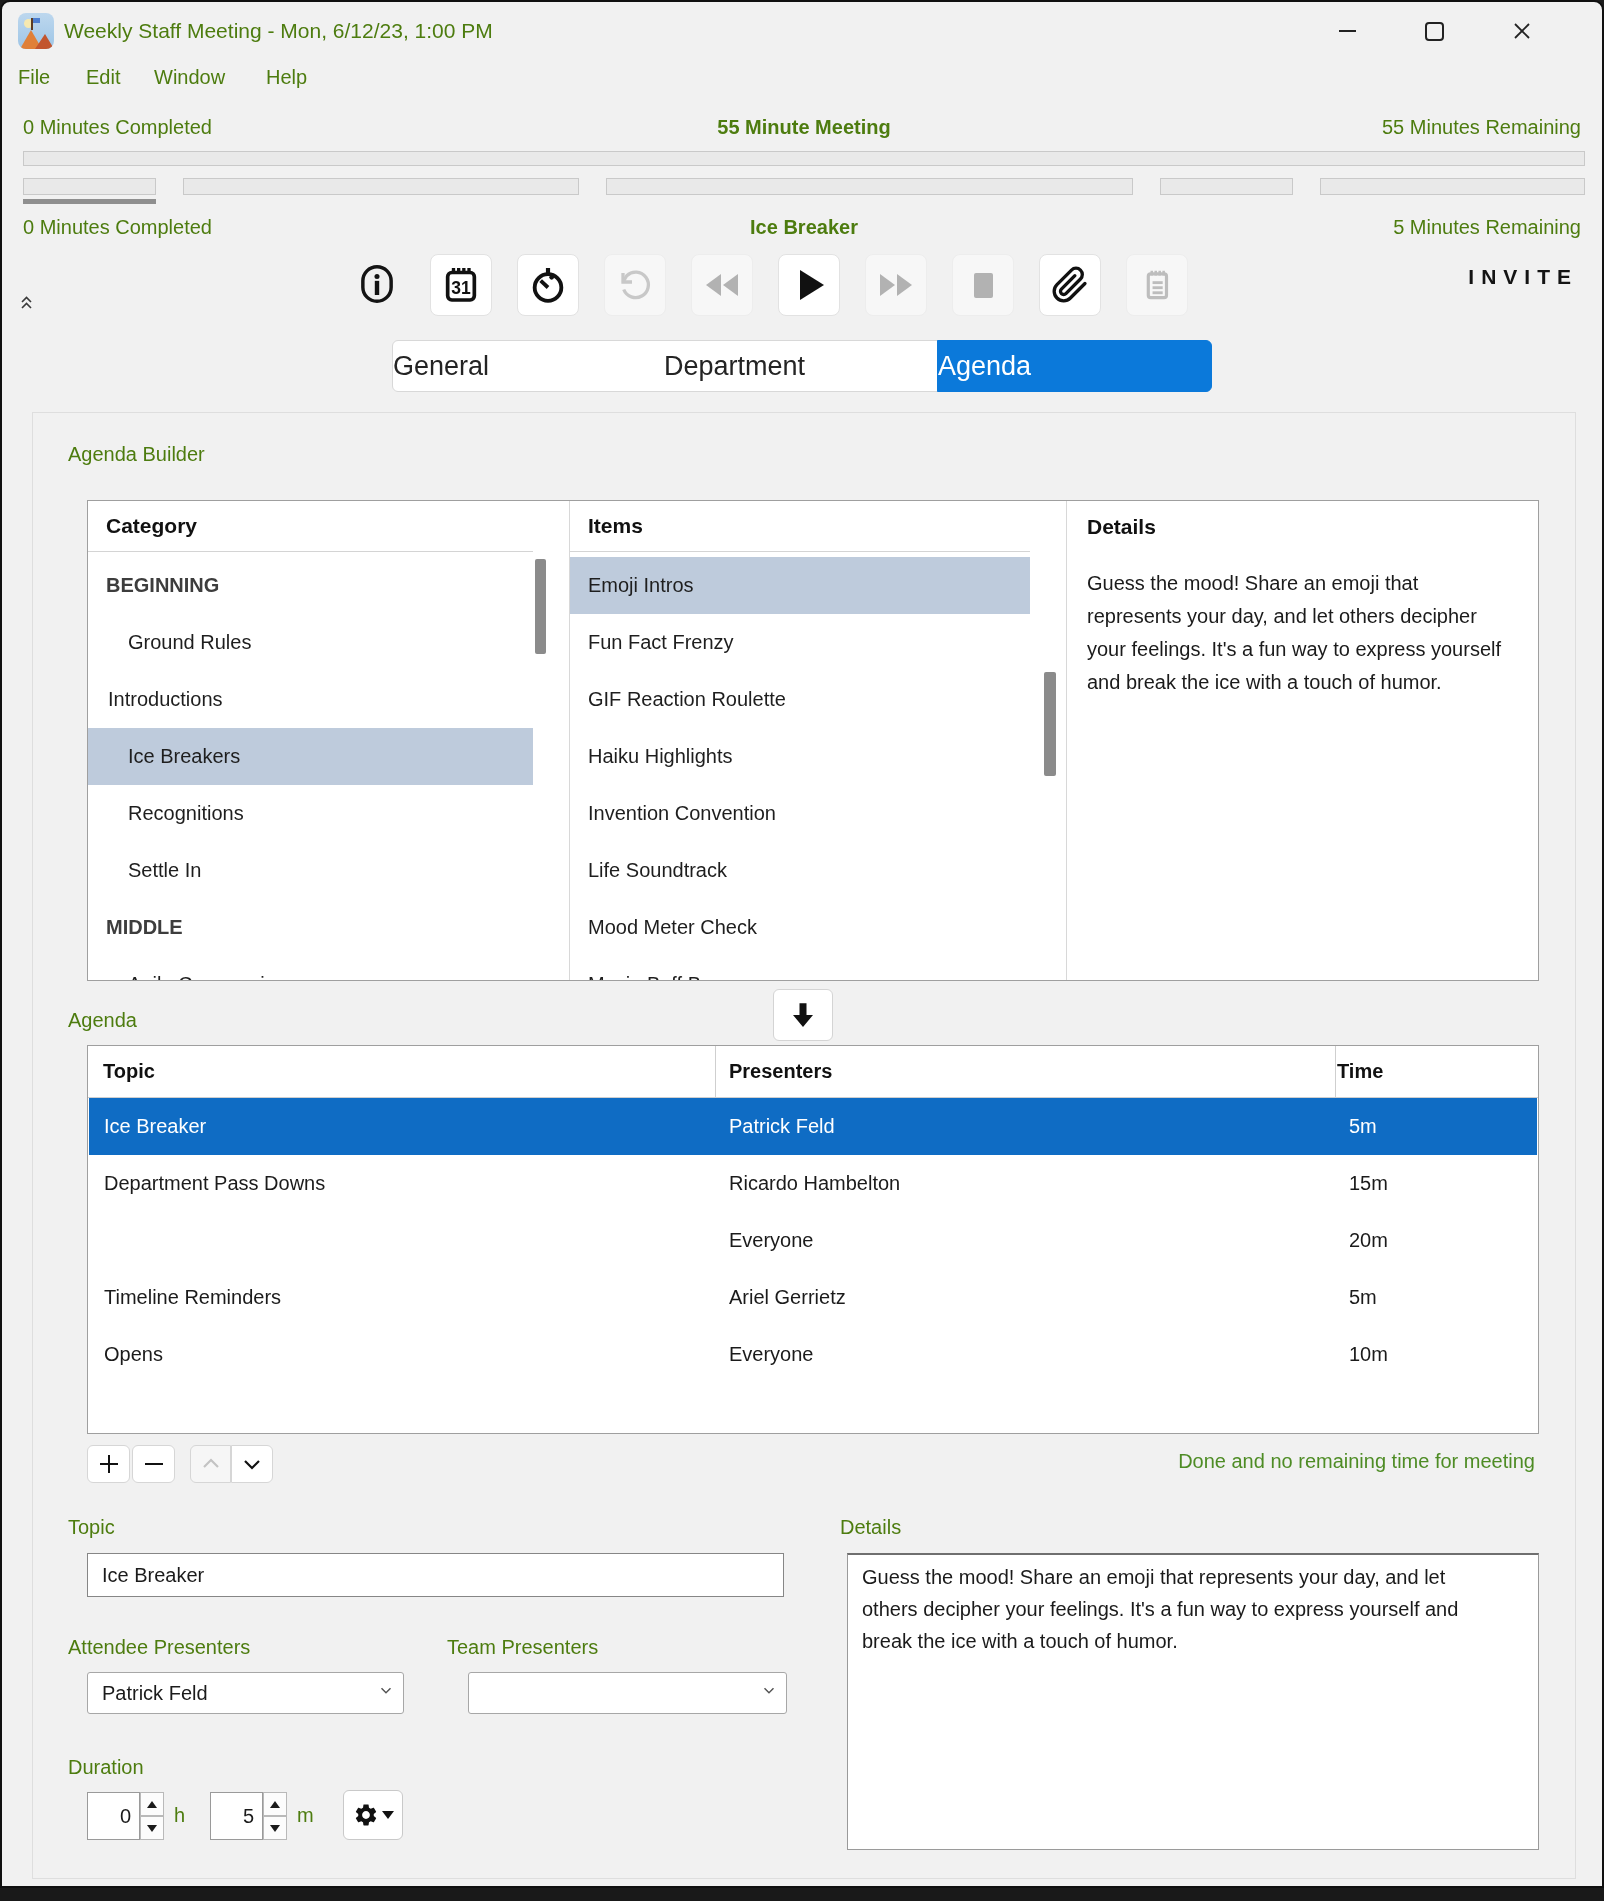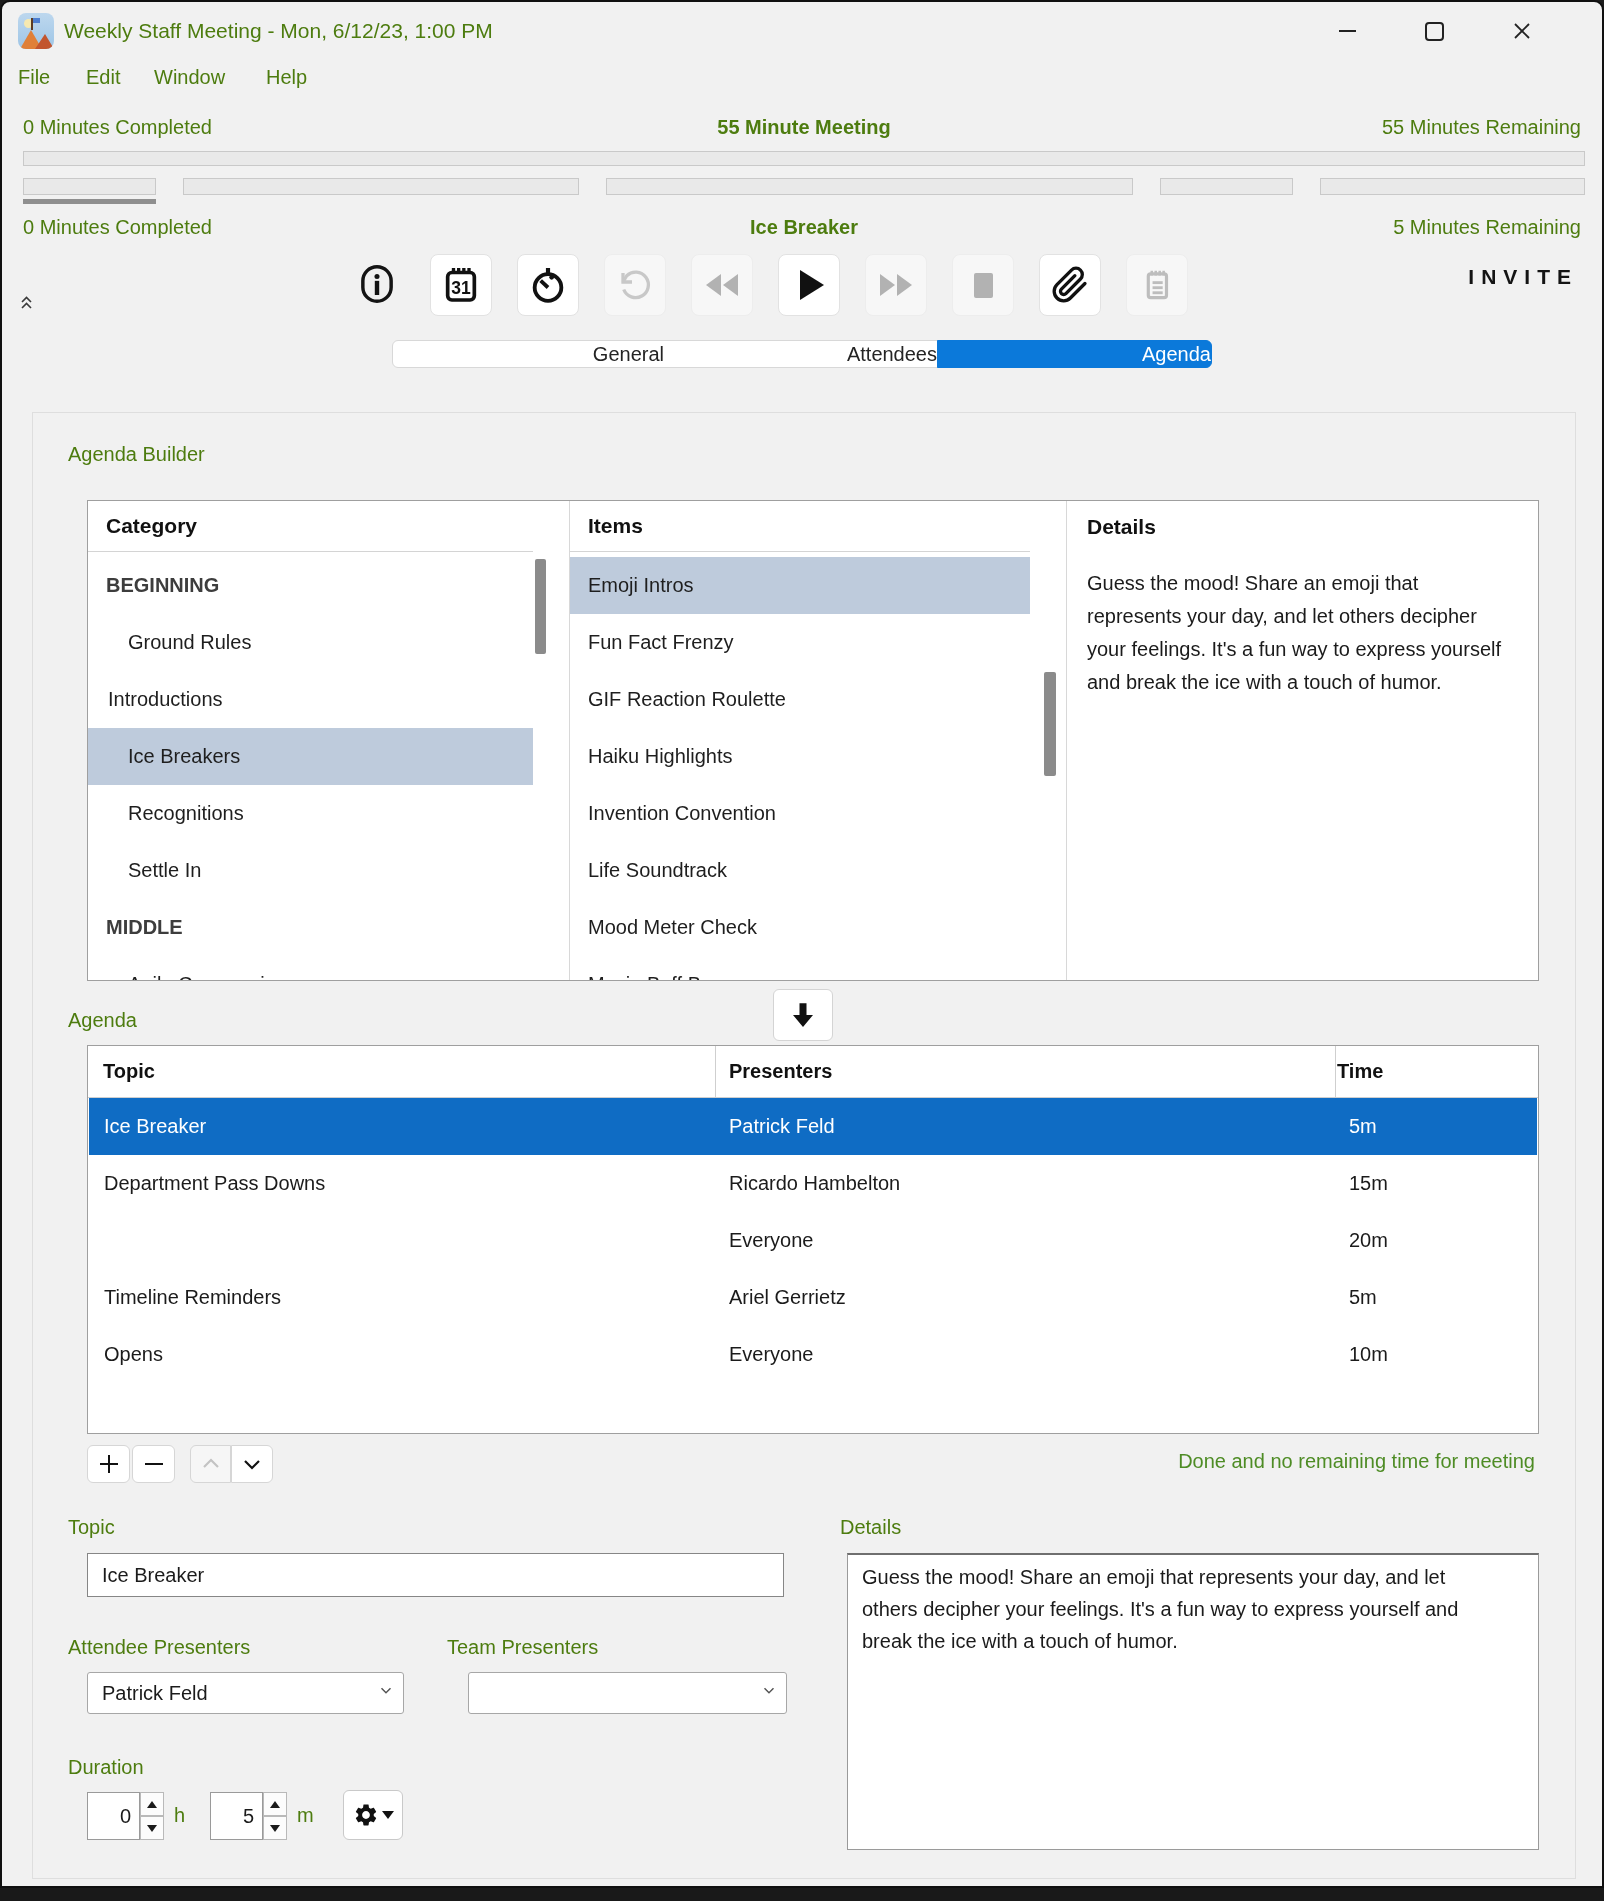--- a/index.html
+++ b/index.html
@@ -29,22 +29,22 @@
   .seg.current .seg-mark{display:block;}
 
   
   .tbtn{position:absolute;top:252px;width:62px;height:62px;background:#ffffff;border:1px solid #e2e2e2;
         border-radius:8px;display:flex;align-items:center;justify-content:center;box-sizing:border-box;}
   .tbtn.dis{background:#f7f7f7;border-color:#ededed;}
   .tri{width:0;height:0;}
   .invite{right:24px;top:263px;font-size:21px;font-weight:700;letter-spacing:7px;color:#141414;}
 
   
-  .tab{position:absolute;top:338px;height:28px;box-sizing:border-box;display:flex;align-items:center;justify-content:flex-end;
-       font-size:20px;color:#242424;background:#fff;border:1px solid #d8d8d8;}
+  .tab{position:absolute;top:338px;height:52px;box-sizing:border-box;display:flex;align-items:center;justify-content:flex-start;
+       font-size:27px;color:#242424;background:#fff;border:1px solid #d8d8d8;}
   .tab.active{background:#0b79da;color:#fff;border-color:#0b79da;}
 
   .panel{left:30px;top:410px;width:1544px;height:1467px;border:1px solid #dedede;box-sizing:border-box;}
 
   
   .box{background:#fff;border:1px solid #9f9f9f;box-sizing:border-box;overflow:hidden;}
   .colhead{position:absolute;top:0;height:51px;display:flex;align-items:center;padding-left:18px;
            font-size:21px;font-weight:700;color:#111;border-bottom:1px solid #d4d4d4;box-sizing:border-box;background:#fff;}
   .lrow{position:absolute;height:57px;display:flex;align-items:center;padding-left:18px;font-size:20px;color:#1e1e1e;box-sizing:border-box;}
   .lrow.indent{padding-left:40px;}
@@ -229,21 +229,21 @@
         <line x1="9.2" y1="16.9" x2="15.6" y2="16.9" stroke="#bdbdbd" stroke-width="1.8"></line>
       </svg>
     </div>
 
     <span class="abs invite">INVITE</span>
 
     <div class="tab" style="left:390px;width:273px;border-radius:6px 0 0 6px;">
       <span>General</span>
     </div>
     <div class="tab" style="left:662px;width:274px;border-left:none;">
-      <span>Attendees</span>
+      <span>Department</span>
     </div>
     <div class="tab active" style="left:935px;width:275px;border-radius:0 6px 6px 0;">
       <span>Agenda</span>
     </div>
 
     <div class="abs panel"></div>
 
     <span class="abs lbl" style="left:66px;top:441px;">Agenda Builder</span>
 
     <div class="abs box" style="left:85px;top:498px;width:1452px;height:481px;">

